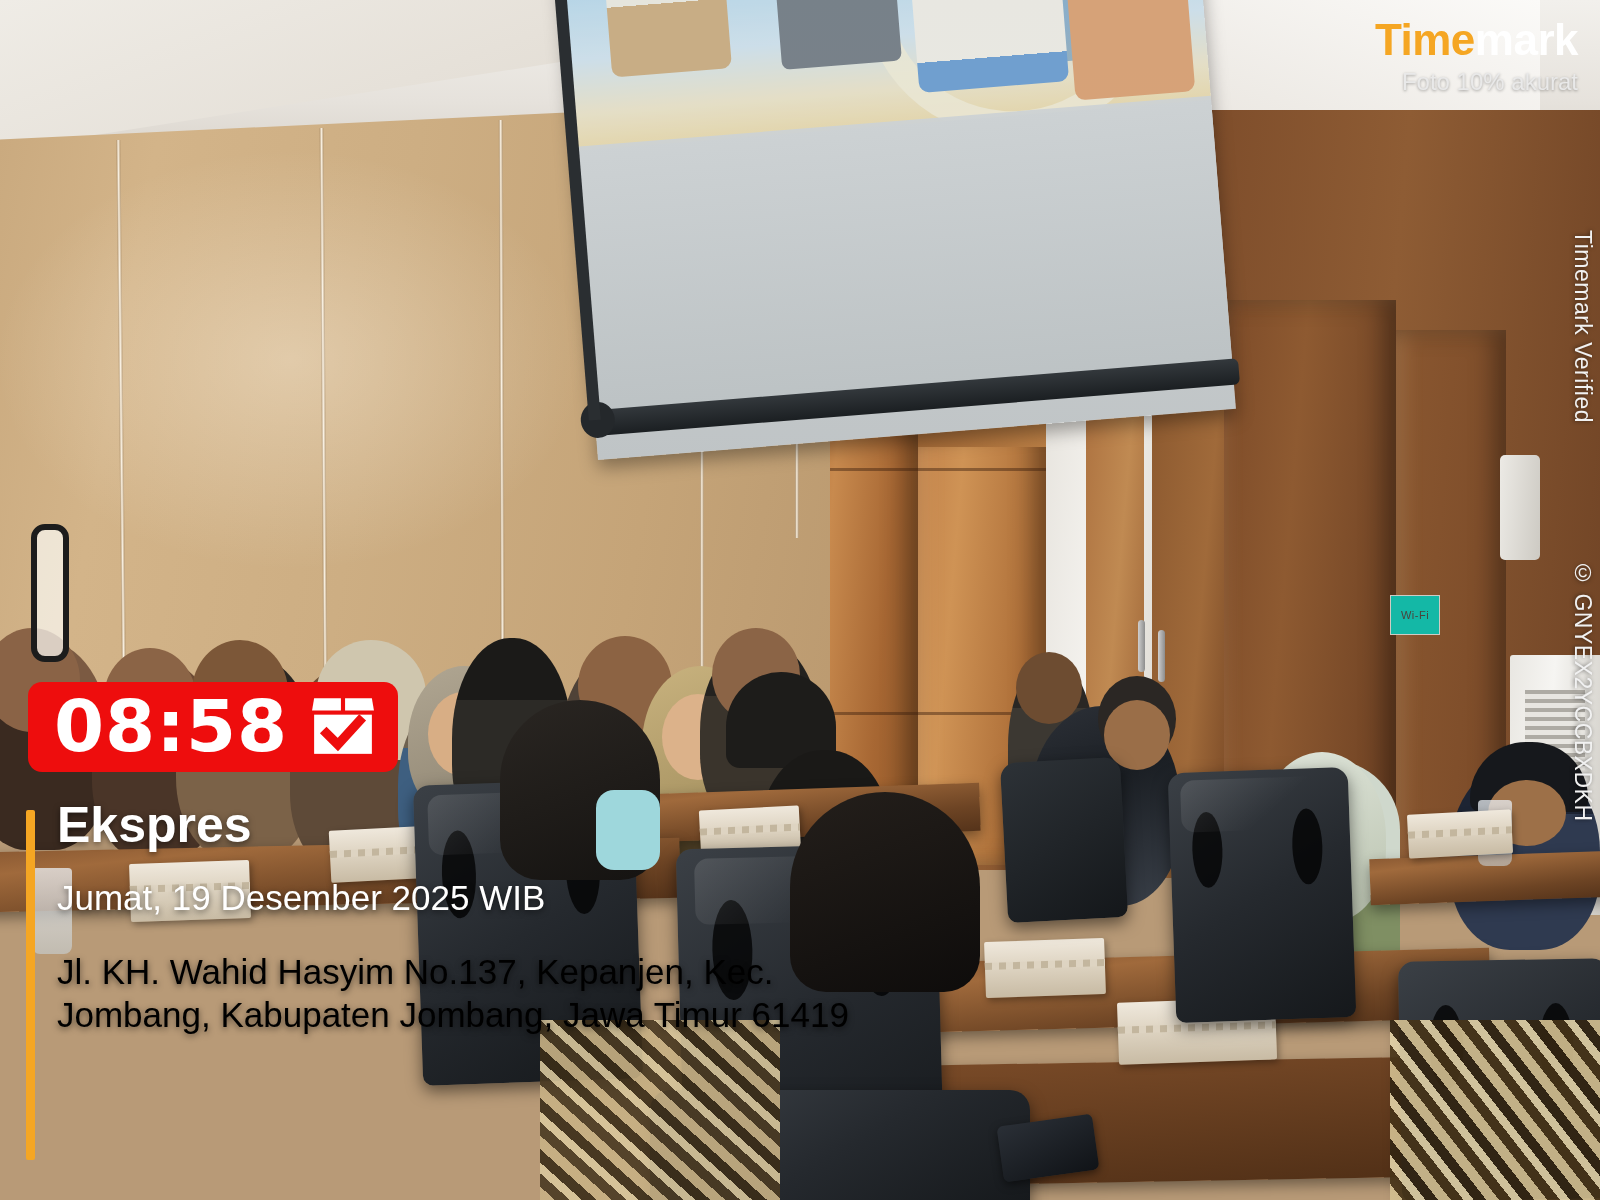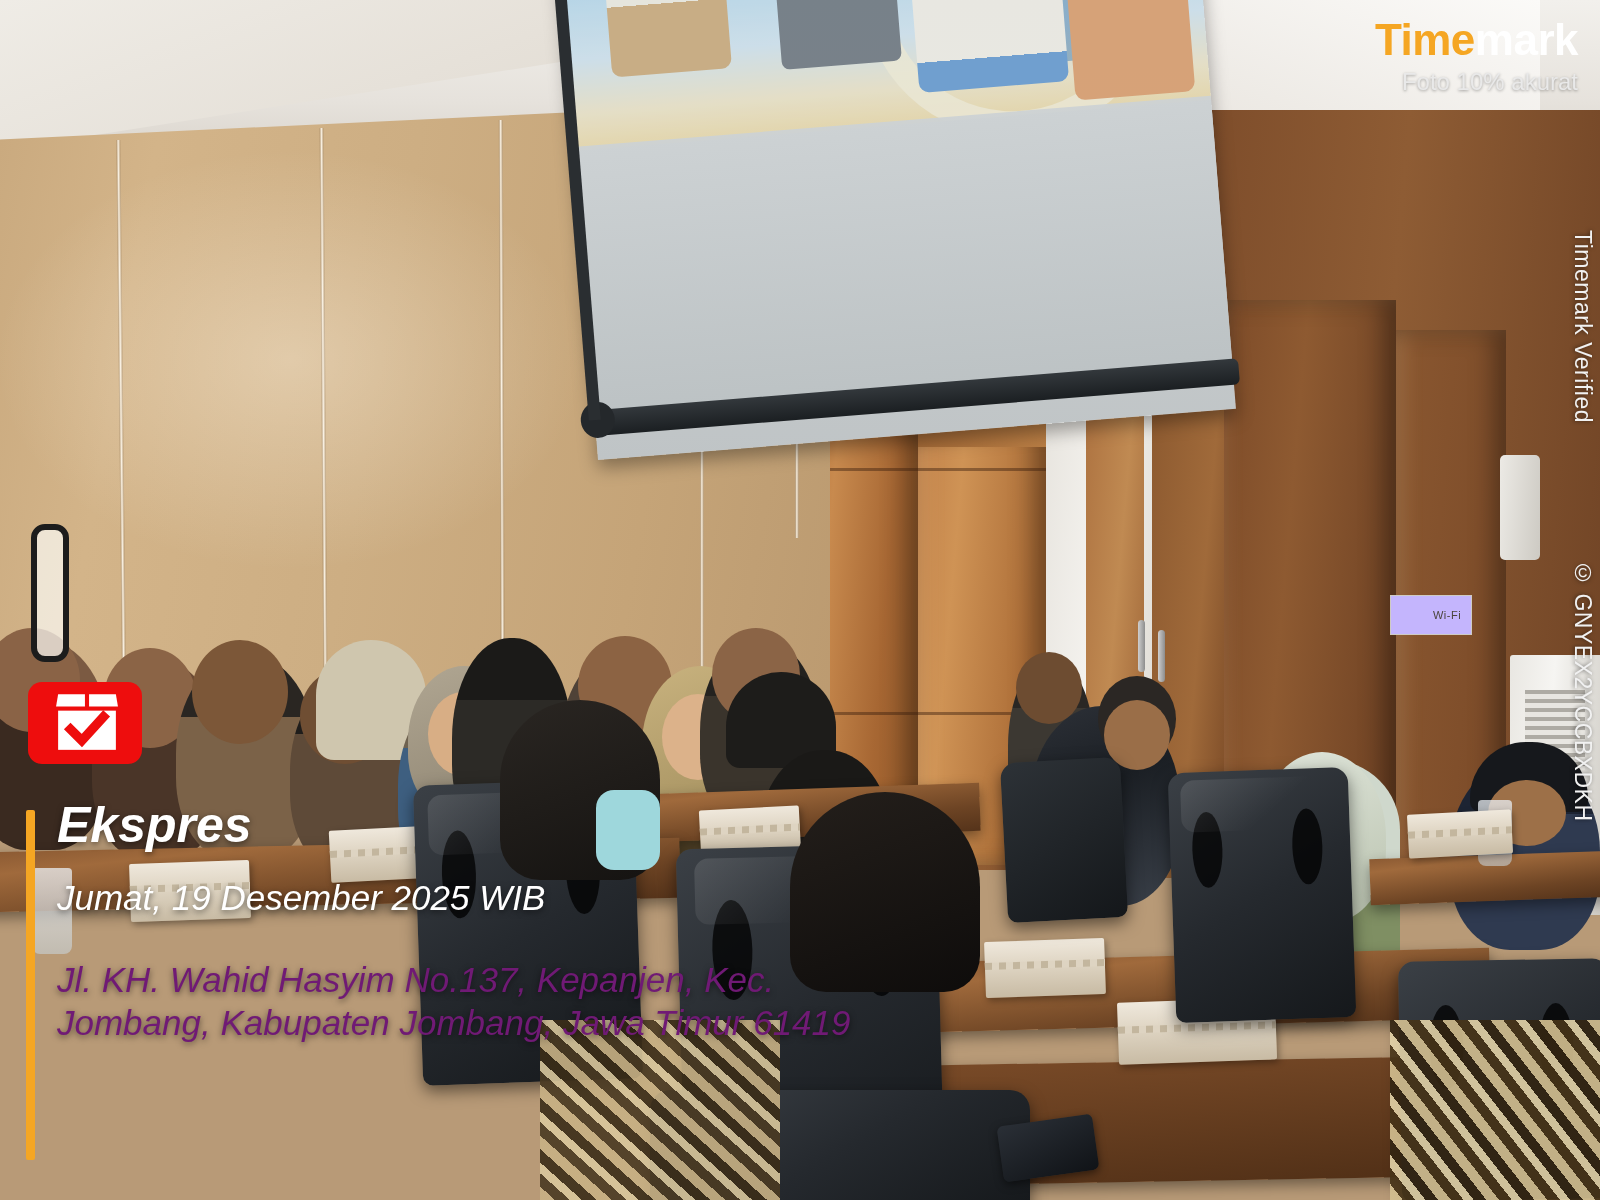--- a/index.html
+++ b/index.html
@@ -119,23 +119,23 @@
   .ac-vents {
     position: absolute; left: 1525px; top: 690px; width: 60px; height: 80px;
     background: repeating-linear-gradient(180deg, #aeaba4 0 4px, #e8e6e1 4px 9px);
   }
   .ac-small {
     position: absolute; left: 1500px; top: 455px; width: 40px; height: 105px;
     background: linear-gradient(95deg, #eceae5, #cdcac3); border-radius: 5px;
   }
   .wifi-sign {
     position: absolute; left: 1390px; top: 595px; width: 48px; height: 38px;
-    background: #c4b5fd; border: 1px solid #cfcbc3;
+    background: #14b8a6; border: 1px solid #cfcbc3;
     display: flex; align-items: center; justify-content: center;
-    font-size: 11px; color: #4a443c; letter-spacing: .5px; padding-left: 32px;
+    font-size: 11px; color: #4a443c; letter-spacing: .5px;
   }
 
   
   .screen-wrap {
     position: absolute; left: 598px; top: -150px; width: 640px; height: 610px;
     transform: rotate(-4.6deg); transform-origin: left bottom;
   }
   .screen-surface {
     position: absolute; inset: 0;
     background: linear-gradient(185deg, #cfd4d6 0%, #c6cbcd 30%, #c9cdce 60%, #bfc4c6 100%);
@@ -278,31 +278,31 @@
     color: #fff; font-size: 72px; font-weight: bold; line-height: .95;
     letter-spacing: 1px; font-family: "DejaVu Sans", sans-serif;
   }
   .tm-box-icon { width: 66px; height: 60px; display: block; }
 
   .tm-accent {
     position: absolute; left: 26px; top: 810px; width: 9px; height: 350px;
     background: #f5a623; border-radius: 2px;
   }
 
-  .tm-info { position: absolute; left: 57px; top: 798px; width: 810px; font-style: italic; }
+  .tm-info { position: absolute; left: 57px; top: 798px; width: 810px; }
   .tm-title {
     color: #fff; font-size: 50px; font-weight: bold; line-height: 1.1;
     text-shadow: 0 2px 6px rgba(0,0,0,.55);
   }
   .tm-date {
     color: #fff; font-size: 35px; margin-top: 26px; line-height: 1.1;
     text-shadow: 0 2px 6px rgba(0,0,0,.55);
   }
   .tm-address {
-    color: #701a75; font-size: 35px; margin-top: 40px; line-height: 1.25;
+    color: #000000; font-size: 35px; margin-top: 32px; line-height: 1.25;
     text-shadow: 0 2px 6px rgba(0,0,0,.55);
   }
 </style>
 </head>
 <body>
 
 <div id="photo">
 
   <div class="scene">
 
@@ -462,20 +462,21 @@
       </div>
       <div class="tm-logo-sub">Foto 10% akurat</div>
     </div>
 
     <div class="tm-vertical"><span>Timemark Verified</span></div>
     <div class="tm-vertical" style="top:560px;"><span>© GNYEX2YCCBXDKH</span></div>
 
     <div class="tm-pill"></div>
 
     <div class="tm-time">
+      <div class="tm-time-text">08:58</div>
       <svg class="tm-box-icon" viewBox="0 0 64 58">
         <path d="M4 2 H30 V14 H2 Z" fill="#ffffff"></path>
         <path d="M34 2 H60 L62 14 H34 Z" fill="#ffffff"></path>
         <rect x="4" y="18" width="56" height="38" fill="#ffffff"></rect>
         <path d="M16 36 L27 47 L48 24" stroke="#ee0d0d" stroke-width="9" fill="none" stroke-linecap="square" stroke-linejoin="miter"></path>
       </svg>
     </div>
 
     <div class="tm-accent"></div>
 

